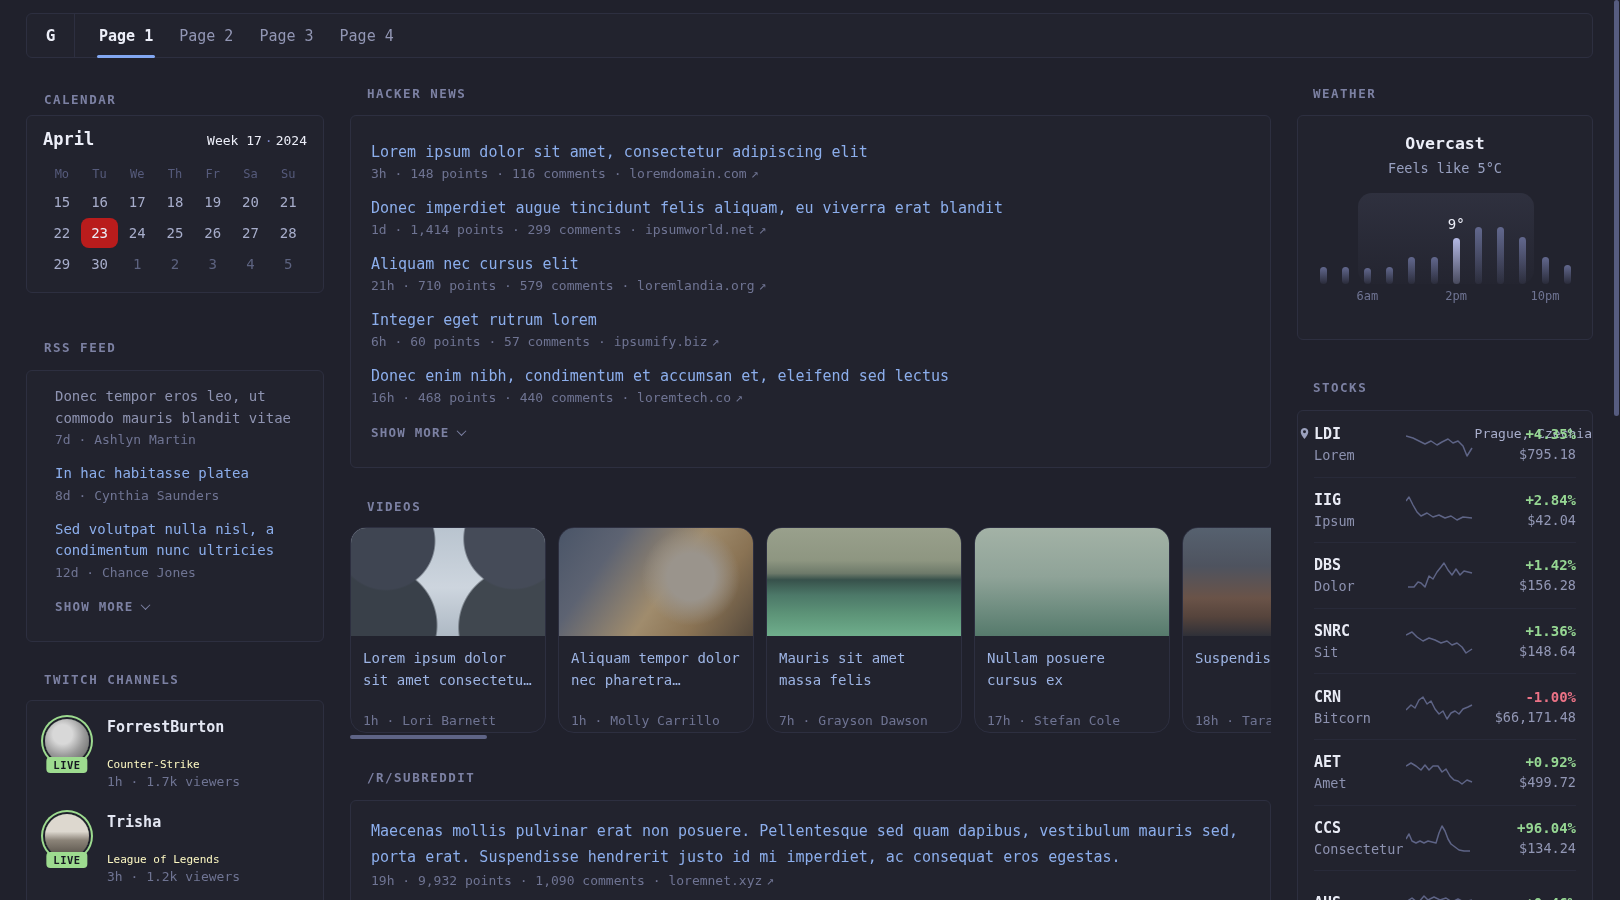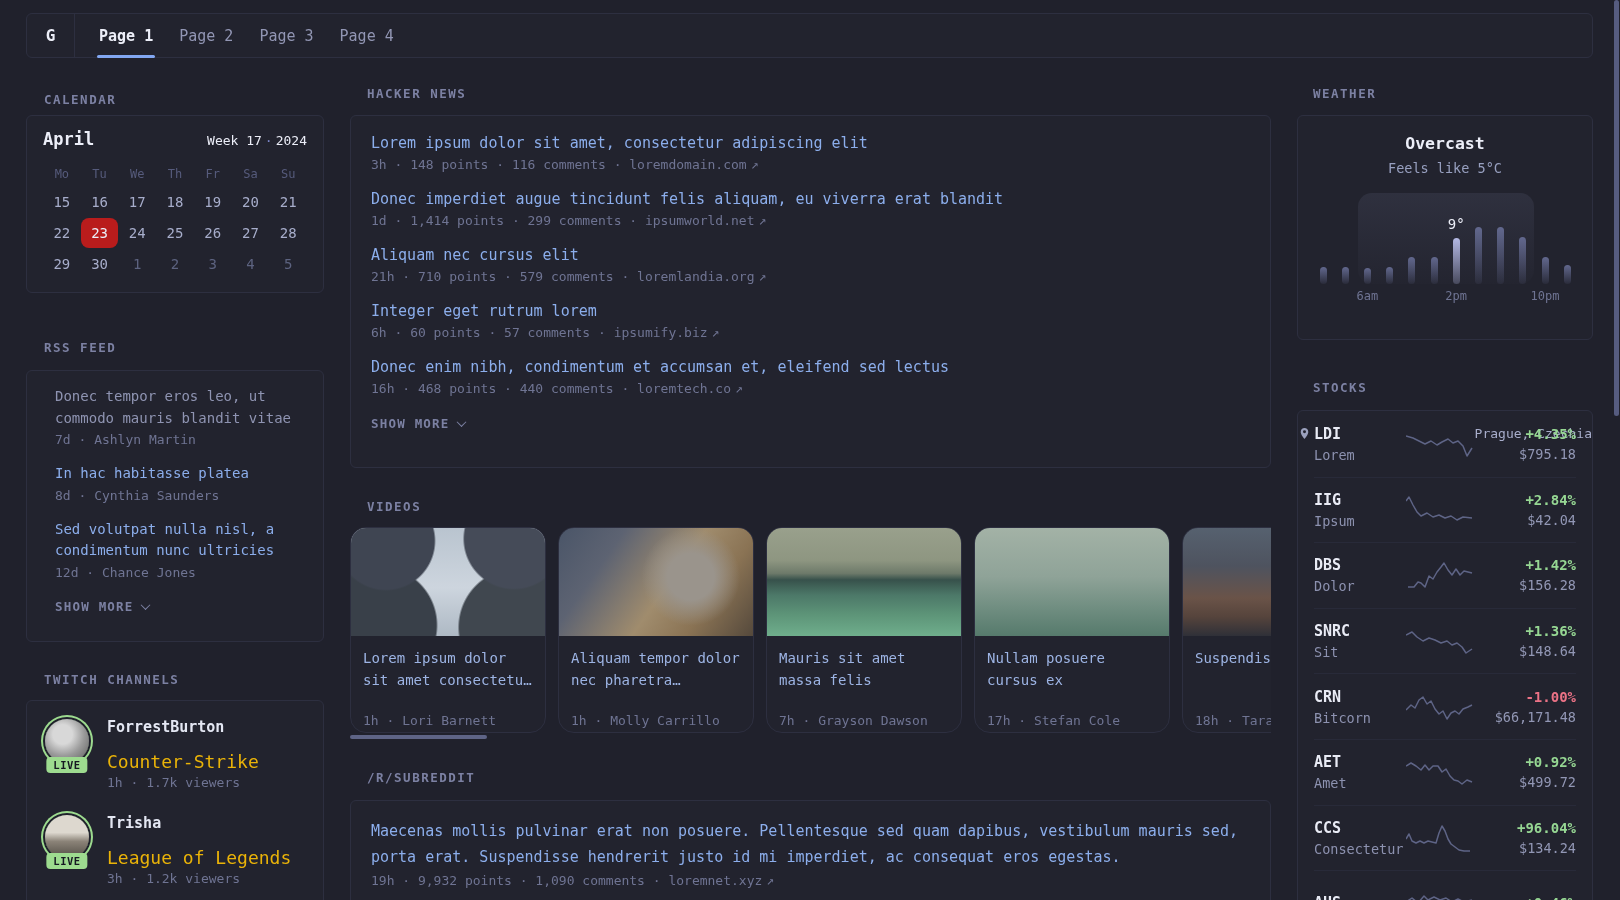--- a/index.html
+++ b/index.html
@@ -58,25 +58,25 @@
   .rss-title.visited{color:#8f94b2;}
 
   
   #tw-panel{left:26px;top:700px;width:298px;height:240px;padding:16px;}
   .tw-row{display:flex;gap:16px;margin-bottom:23px;cursor:pointer;}
   .tw-av-wrap{position:relative;width:48px;height:48px;flex:0 0 48px;}
   .tw-av{width:44px;height:44px;margin:2px;border-radius:50%;box-shadow:0 0 0 2px var(--bg),0 0 0 4px var(--badge);}
   .tw-av.off{box-shadow:0 0 0 2px var(--bg),0 0 0 4px #6b7095;}
   .tw-badge{position:absolute;left:50%;bottom:-8px;transform:translateX(-50%);background:var(--badge);color:#161822;font-size:10.5px;font-weight:bold;letter-spacing:.5px;padding:2px 7px;border-radius:4px;}
   .tw-name{font-size:15px;font-weight:600;color:#e4e7f3;line-height:19px;margin-top:1px;}
-  .tw-game{font-size:18px;color:#eab308;margin-top:14px;}
+  .tw-game{font-size:11px;color:#fef9c3;margin-top:21px;}
   .tw-meta{font-size:13px;color:var(--muted);margin-top:3px;}
 
   
-  #hn-panel{left:350px;top:115px;width:921px;height:353px;padding:17px 20px;}
+  #hn-panel{left:350px;top:115px;width:921px;height:353px;padding:26px 20px;}
   .hn-title{font-size:15px;line-height:21px;color:var(--blue);white-space:nowrap;cursor:pointer;}
   .hn-item{margin-bottom:17px;}
   .ext{margin-left:4px;}
 
   
   #vid-row{position:absolute;left:350px;top:527px;width:921px;height:206px;display:flex;gap:12px;overflow:hidden;}
   .vcard{flex:0 0 196px;width:196px;height:206px;border:1px solid var(--panel-border);border-radius:16px;background:rgba(255,255,255,0.012);overflow:hidden;cursor:pointer;}
   .vthumb{width:100%;height:108px;}
   .vbody{padding:12px 12px 0 12px;}
   .vtitle{font-size:14px;line-height:21.5px;color:#9db4e4;min-height:43px;}

